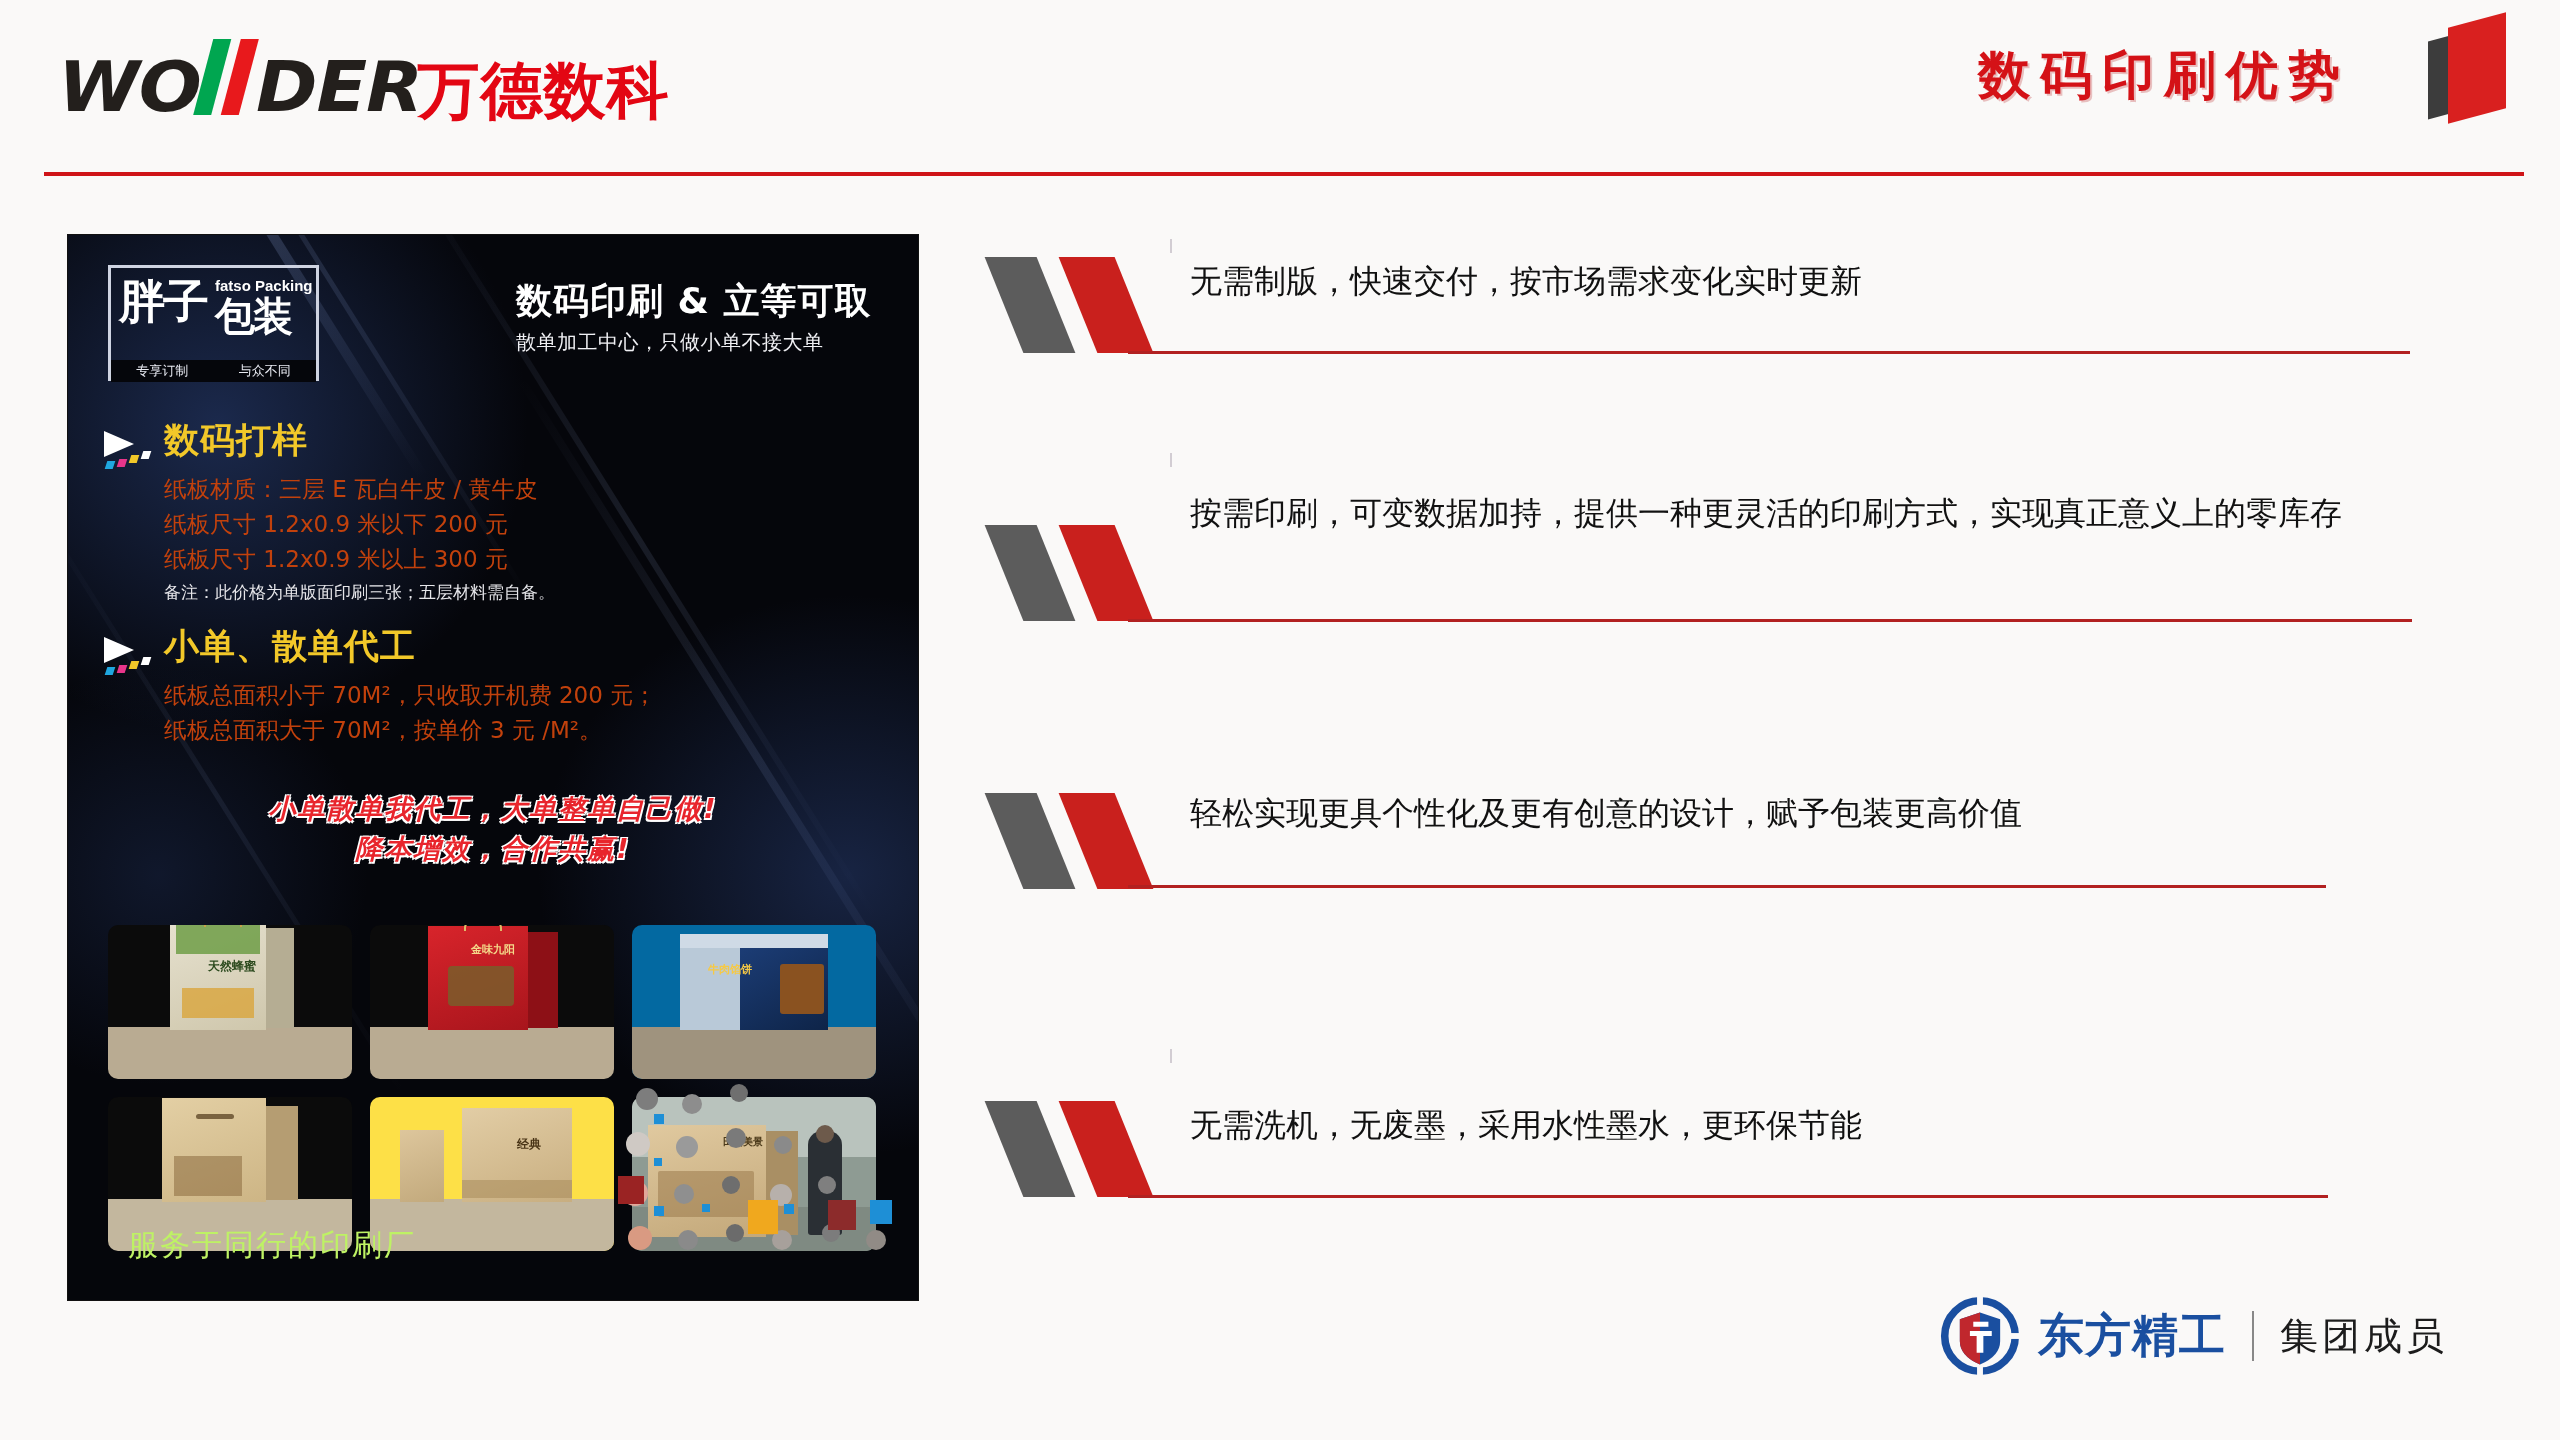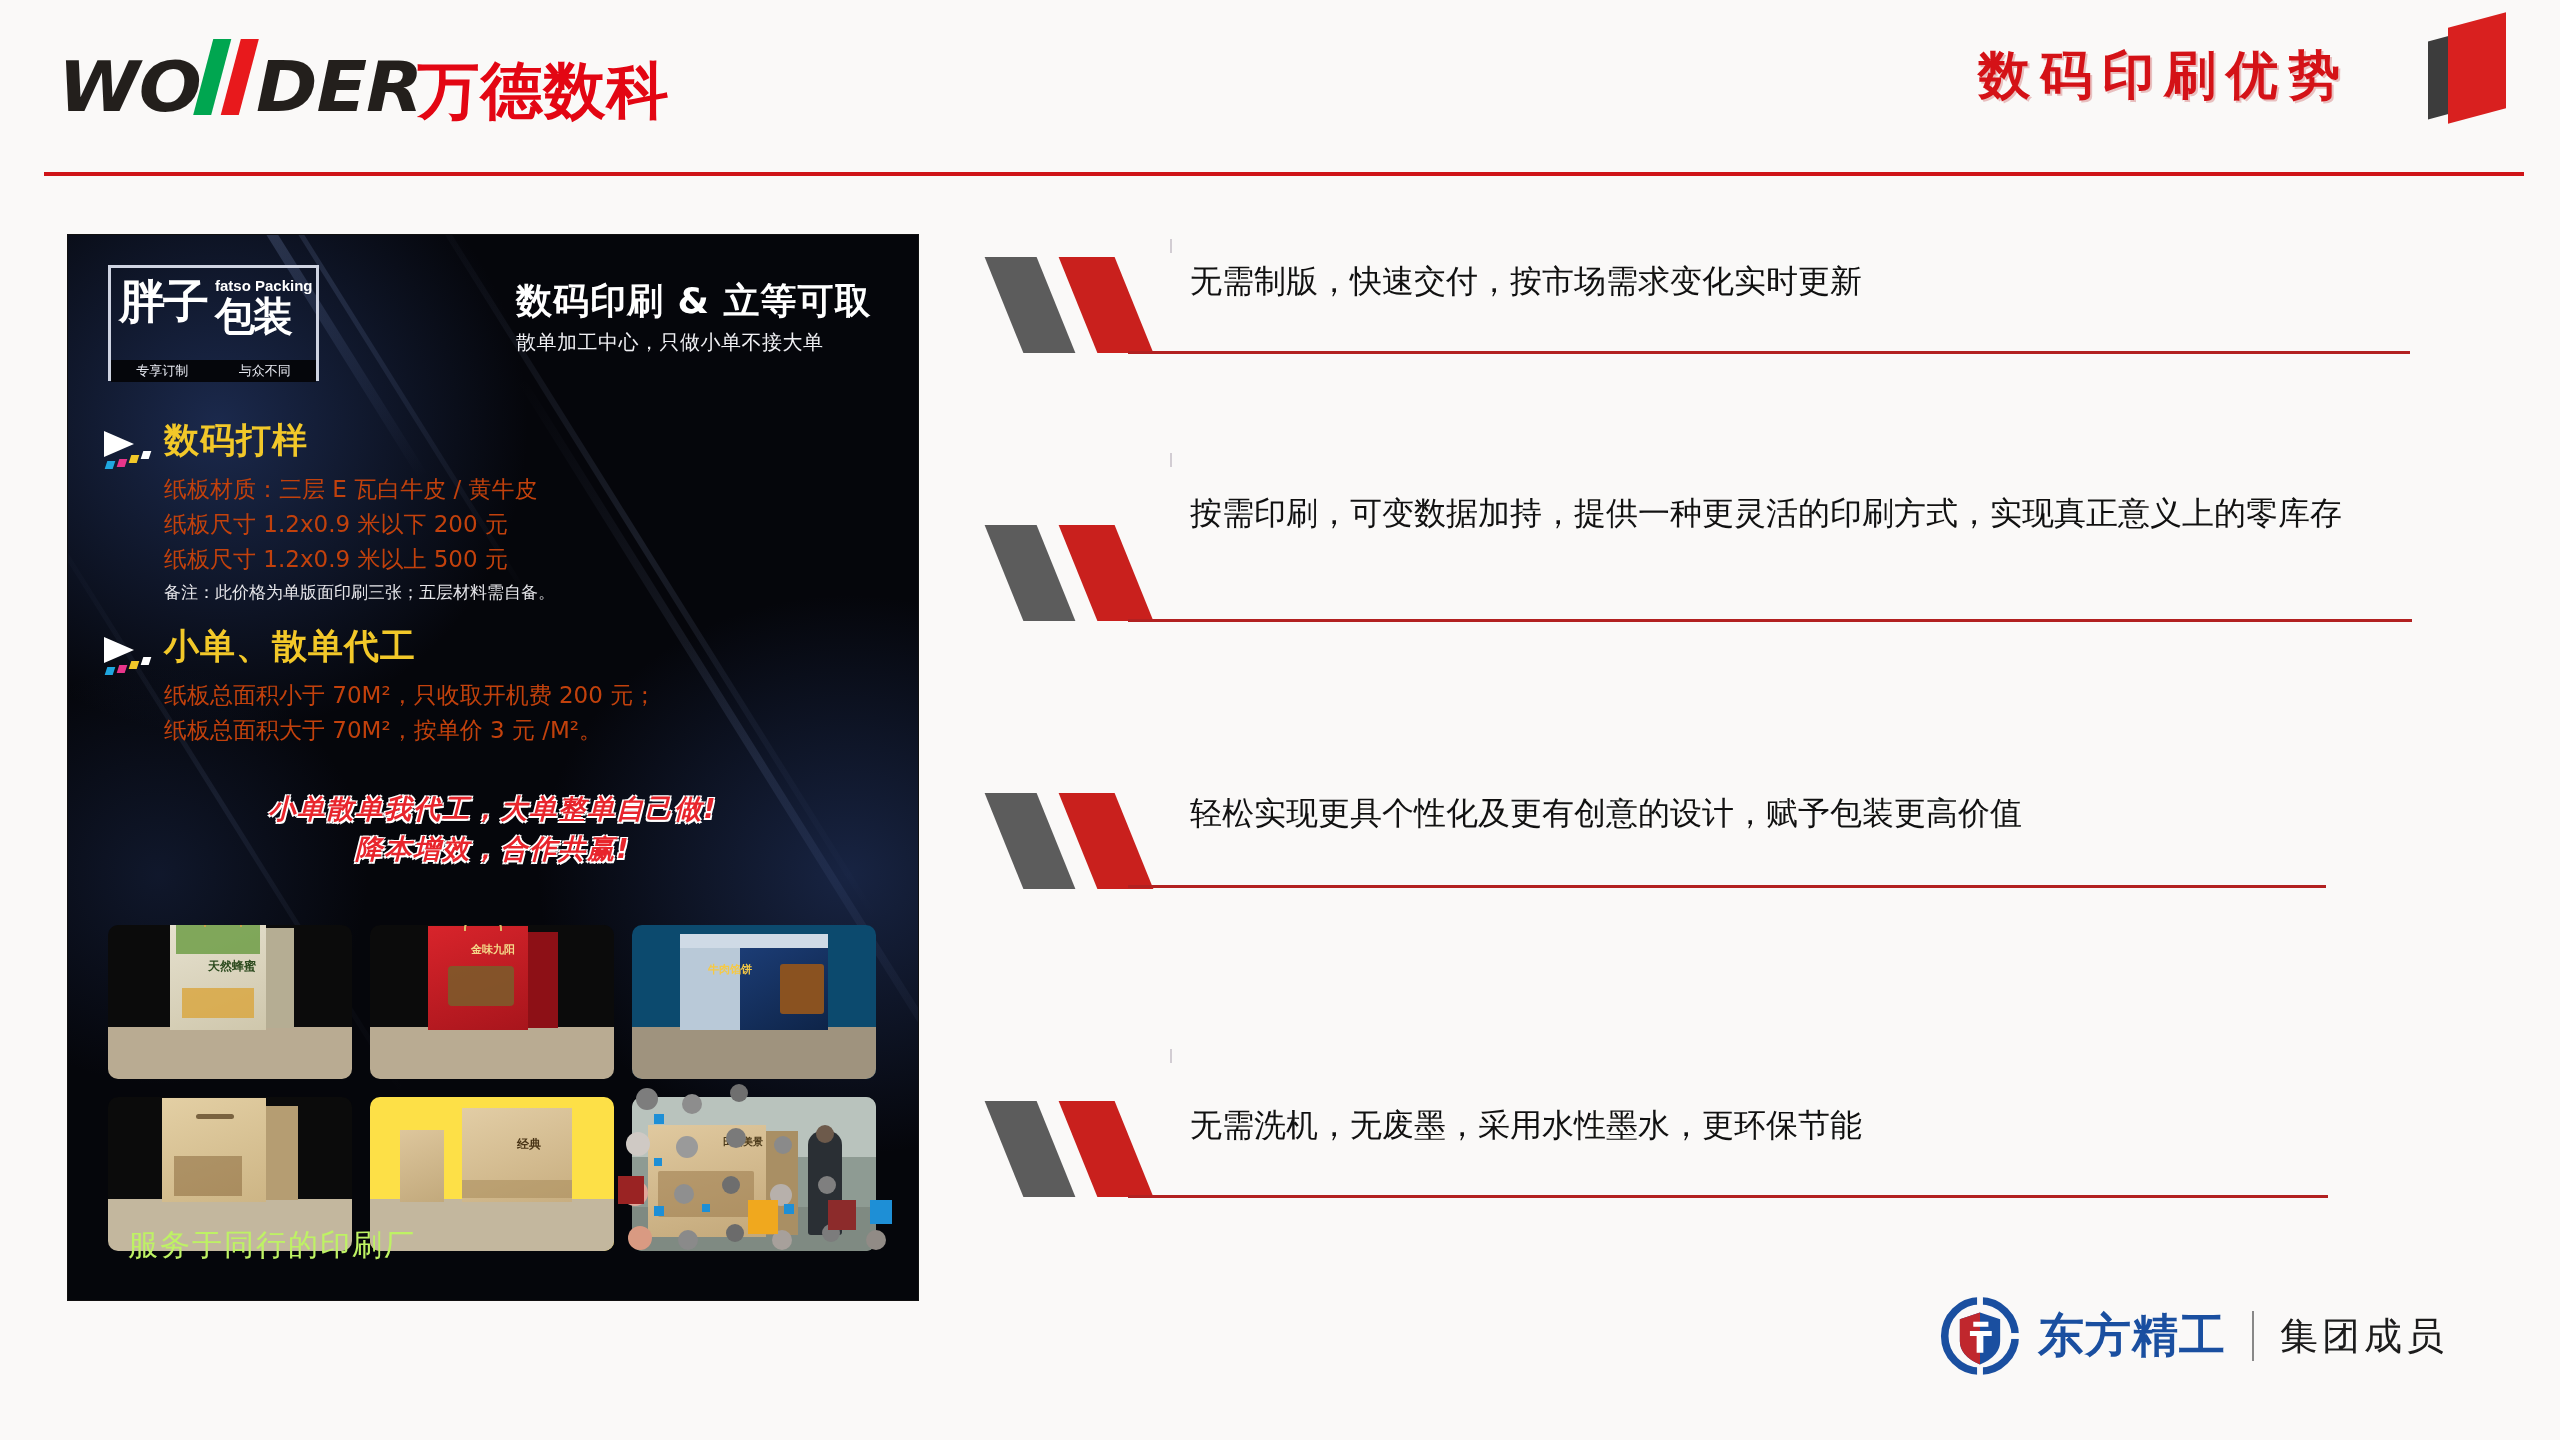--- a/index.html
+++ b/index.html
@@ -176,21 +176,21 @@
     <div class="a1"></div>
     <div class="d" style="left:8px;top:32px;background:#1fa7e0;"></div>
     <div class="d" style="left:20px;top:30px;background:#e8358a;"></div>
     <div class="d" style="left:32px;top:26px;background:#f2c829;"></div>
     <div class="d" style="left:44px;top:22px;background:#ffffff;"></div>
   </div>
   <div class="sect" style="top:188px;">
     <div class="sect-title">数码打样</div>
     <div class="sect-line">纸板材质：三层 E 瓦白牛皮 / 黄牛皮</div>
     <div class="sect-line">纸板尺寸 1.2x0.9 米以下 200 元</div>
-    <div class="sect-line">纸板尺寸 1.2x0.9 米以上 500 元</div>
+    <div class="sect-line">纸板尺寸 1.2x0.9 米以上 300 元</div>
     <div class="sect-note">备注：此价格为单版面印刷三张；五层材料需自备。</div>
   </div>
 
   <div class="arrow-mark" style="left:30px;top:400px;">
     <div class="a1"></div>
     <div class="d" style="left:8px;top:32px;background:#1fa7e0;"></div>
     <div class="d" style="left:20px;top:30px;background:#e8358a;"></div>
     <div class="d" style="left:32px;top:26px;background:#f2c829;"></div>
     <div class="d" style="left:44px;top:22px;background:#ffffff;"></div>
   </div>
@@ -221,21 +221,21 @@
       <div class="floor"></div>
       <div class="box" style="left:58px;width:130px;height:104px;">
         <div class="bx-face" style="left:0;top:0;width:100px;height:104px;background:linear-gradient(160deg,#d8242b,#a8151c);"></div>
         <div class="bx-face" style="left:100px;top:6px;width:30px;height:96px;background:#8d1016;"></div>
         <div class="bx-face" style="left:20px;top:40px;width:66px;height:40px;background:#7d5a2a;border-radius:4px;opacity:.9;"></div>
         <div class="bx-face" style="left:36px;top:-6px;width:34px;height:9px;border:2px solid #e0bb6a;border-bottom:none;border-radius:8px 8px 0 0;"></div>
         <div class="cap" style="top:16px;color:#f4d98a;font-weight:700;font-size:11px;text-align:center;">金味九阳</div>
       </div>
     </div>
 
-    <div class="photo" style="background:#0c4a6e;">
+    <div class="photo" style="background:#0369a1;">
       <div class="floor" style="background:#9f937e;"></div>
       <div class="box" style="left:48px;width:148px;height:96px;">
         <div class="bx-face" style="left:0;top:10px;width:60px;height:86px;background:#b9c9d8;"></div>
         <div class="bx-face" style="left:60px;top:0;width:88px;height:96px;background:linear-gradient(150deg,#1d3f7a,#0e2448);"></div>
         <div class="bx-face" style="left:0;top:0;width:148px;height:14px;background:#cfdae6;"></div>
         <div class="bx-face" style="left:100px;top:30px;width:44px;height:50px;background:#8a5220;border-radius:3px;"></div>
         <div class="cap" style="top:28px;left:-24px;color:#f6c945;font-weight:700;font-size:11px;">牛肉馅饼</div>
       </div>
     </div>
 

